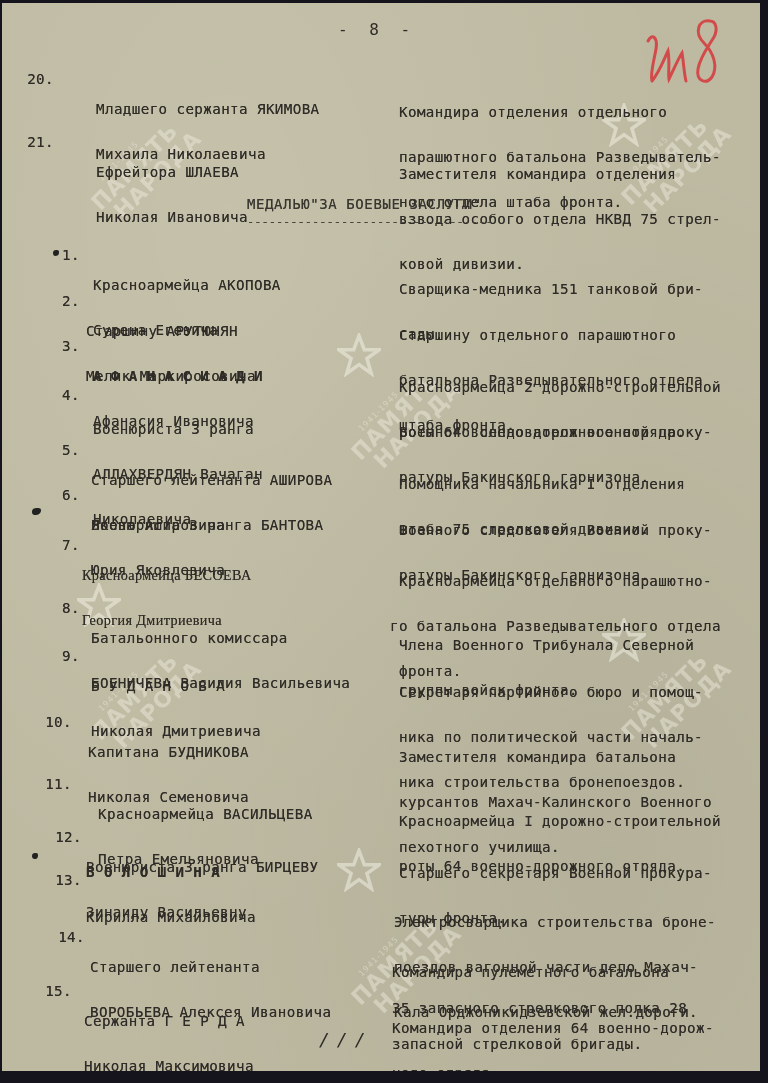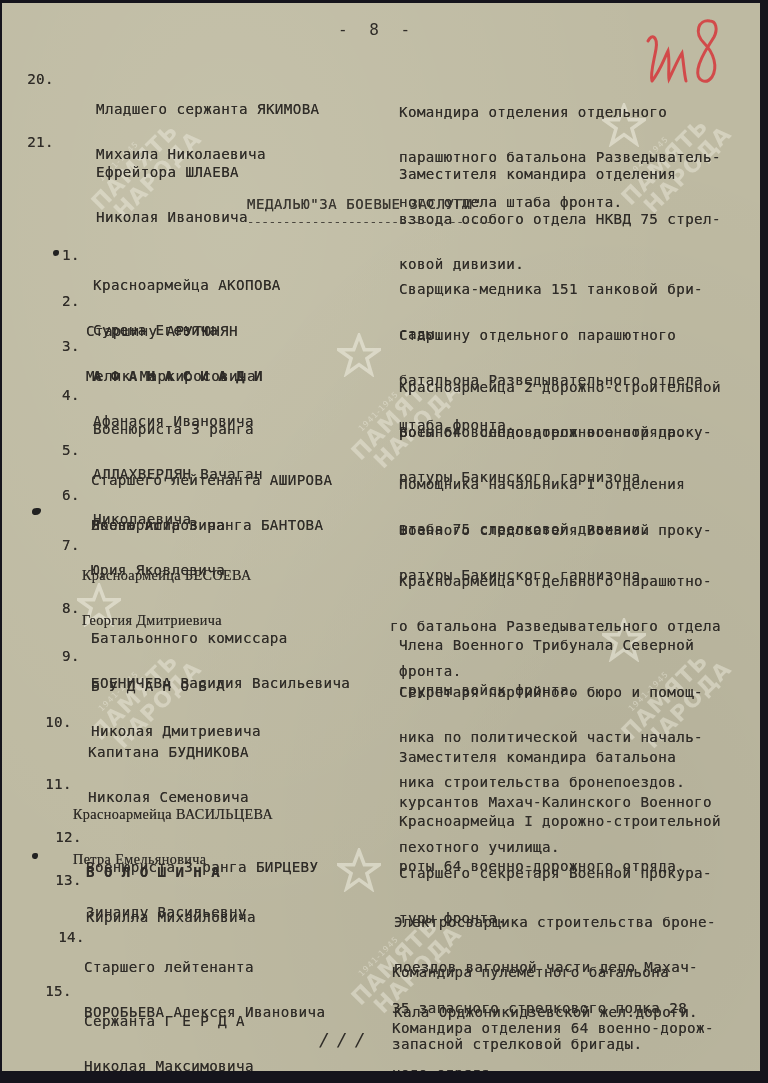--- a/index.html
+++ b/index.html
@@ -315,21 +315,21 @@
     <div>Капитана БУДНИКОВА</div>
     <div>Николая Семеновича</div>
   </div>
   <div class="typed entry-desc" style="top:717px;">
     <div>Заместителя командира батальона</div>
     <div>курсантов Махач-Калинского Военного</div>
     <div>пехотного училища.</div>
   </div>
 
   <div class="typed entry-num" style="left:30px; top:774px;">11.</div>
-  <div class="typed entry-name" style="left:71px; top:774px;font-family:Liberation Serif, serif;">
+  <div class="typed entry-name" style="left:96px; top:774px;">
     <div>Красноармейца ВАСИЛЬЦЕВА</div>
     <div>Петра Емельяновича</div>
   </div>
   <div class="typed entry-desc" style="top:781px;">
     <div>Красноармейца I дорожно-строительной</div>
     <div>роты 64 военно-дорожного отряда.</div>
   </div>
 
   <div class="typed entry-num" style="left:40px; top:827px;">12.</div>
   <div class="typed entry-name" style="left:84px; top:827px;">
@@ -346,21 +346,21 @@
     <div style="font-weight:bold;">В О Л О Ш И Н А</div>
     <div>Кирилла Михайловича</div>
   </div>
   <div class="typed entry-desc" style="top:882px; left:392px;">
     <div>Электросварщика строительства броне-</div>
     <div>поездов вагонной части депо Махач-</div>
     <div>Кала Орджоникидзевской жел.дороги.</div>
   </div>
 
   <div class="typed entry-num" style="left:43px; top:927px;">14.</div>
-  <div class="typed entry-name" style="left:82px; top:927px;">
+  <div class="typed entry-name" style="left:88px; top:927px;">
     <div>Старшего лейтенанта</div>
     <div>ВОРОБЬЕВА Алексея Ивановича</div>
   </div>
   <div class="typed entry-desc" style="top:939px; left:390px; line-height:12px;">
     <div>Командира пулеметного батальона</div>
     <div>35 запасного стрелкового полка 28</div>
     <div>запасной стрелковой бригады.</div>
   </div>
 
   <div class="typed entry-num" style="left:30px; top:981px;">15.</div>

